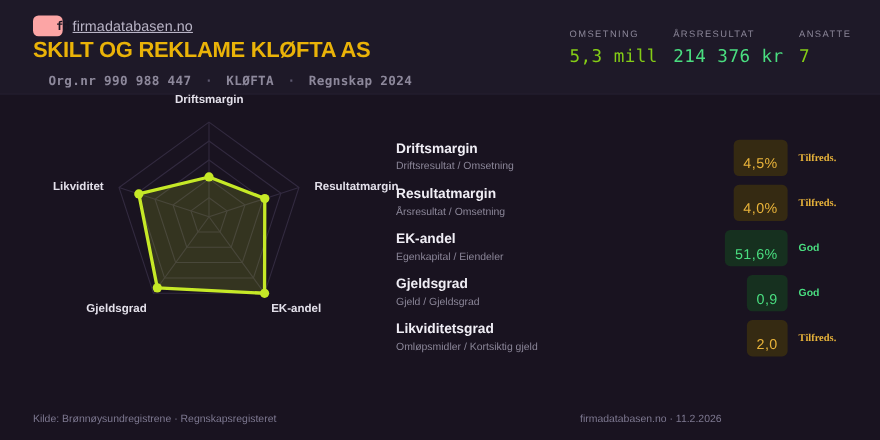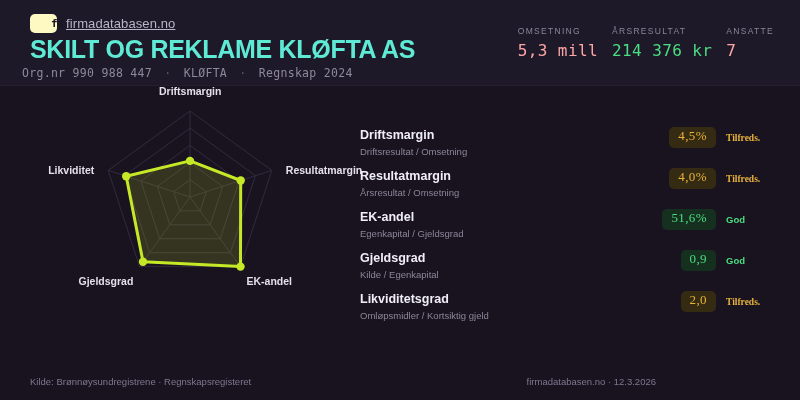--- a/index.html
+++ b/index.html
@@ -20,57 +20,58 @@
     position: absolute; left: 0; top: 0; width: 800px; height: 86px;
     background: #1e1928;
     border-bottom: 1px solid #241e2f;
   }
   #brand {
     position: absolute; left: 30px; top: 14px;
     display: flex; align-items: center; gap: 9px;
   }
   #logo-mark {
     width: 19px; height: 19px; border-radius: 5px;
-    background: #fef9c3;
+    background: #fca5a5;
     color: #1b1622;
     font-family: "DejaVu Sans Mono", monospace;
     font-size: 11px; font-weight: bold;
     display: flex; align-items: center; justify-content: center;
     letter-spacing: -0.5px;
     padding-left: 27px;
   }
   #brand-name {
     font-size: 13px; color: #b9b4c6; letter-spacing: 0.1px; text-decoration: underline;
   }
   #company-name {
     position: absolute; left: 30px; top: 35px;
-    font-size: 25px; font-weight: bold; letter-spacing: -0.3px;
-    color: #5eead4;
+    font-size: 20px; font-weight: bold; letter-spacing: -0.3px;
+    color: #eab308;
     white-space: nowrap;
   }
   #company-meta {
-    position: absolute; left: 22px; top: 66px;
+    position: absolute; left: 44px; top: 66px;
     font-family: "DejaVu Sans Mono", monospace;
     font-size: 11.5px; color: #8d889b; letter-spacing: 0.3px;
     white-space: nowrap;
+    font-weight: bold;
   }
   #company-meta .sep { color: #5e5970; padding: 0 5px; }
 
   #kpis {
     position: absolute; right: 26px; top: 26px;
     display: flex; gap: 14px; align-items: flex-start;
   }
   .kpi { text-align: left; }
   .kpi-label {
     font-size: 8.5px; letter-spacing: 1.3px; color: #8b8698;
     text-transform: uppercase; margin-bottom: 5px;
   }
   .kpi-value {
     font-family: "DejaVu Sans Mono", monospace;
-    font-size: 16px; color: #fca5a5; letter-spacing: 0.4px; white-space: nowrap;
+    font-size: 16px; color: #84cc16; letter-spacing: 0.4px; white-space: nowrap;
   }
   .kpi-value.pos { color: #4ade80; }
 
   
   #radar-wrap {
     position: absolute; left: 0; top: 86px; width: 350px; height: 270px;
   }
   #radar-svg { display: block; }
   .axis-label {
     position: absolute;
@@ -91,22 +92,22 @@
     font-size: 12.5px; font-weight: bold; color: #f0eef5; line-height: 15px;
   }
   .metric-formula {
     font-size: 9.5px; color: #8b8698; margin-top: 3px; line-height: 12px;
   }
   .metric-right {
     display: flex; align-items: center; gap: 10px;
     padding-top: 1px; white-space: nowrap;
   }
   .metric-badge {
-    font-family: Liberation Serif, serif;
-    font-size: 13px; padding: 1px 9px 4px; border-radius: 5px;
+    font-family: Liberation Sans, sans-serif;
+    font-size: 13px; padding: 14px 9px 4px; border-radius: 5px;
     letter-spacing: 0.4px;
   }
   .metric-badge.amber { background: #352a12; color: #e8b33a; }
   .metric-badge.green { background: #16301f; color: #4ade80; }
   .metric-rating { font-size: 9.5px; font-weight: bold; width: 54px; }
   .metric-rating.amber { color: #e8b33a; font-family: Liberation Serif, serif; }
   .metric-rating.green { color: #4ade80; }
 
   
   #footer {
@@ -213,32 +214,32 @@
       </div>
       <div class="metric-right">
         <span class="metric-badge amber">4,0%</span>
         <span class="metric-rating amber">Tilfreds.</span>
       </div>
     </div>
 
     <div class="metric-row">
       <div class="metric-text">
         <div class="metric-name">EK-andel</div>
-        <div class="metric-formula">Egenkapital / Gjeldsgrad</div>
+        <div class="metric-formula">Egenkapital / Eiendeler</div>
       </div>
       <div class="metric-right">
         <span class="metric-badge green">51,6%</span>
         <span class="metric-rating green">God</span>
       </div>
     </div>
 
     <div class="metric-row">
       <div class="metric-text">
         <div class="metric-name">Gjeldsgrad</div>
-        <div class="metric-formula">Kilde / Egenkapital</div>
+        <div class="metric-formula">Gjeld / Gjeldsgrad</div>
       </div>
       <div class="metric-right">
         <span class="metric-badge green">0,9</span>
         <span class="metric-rating green">God</span>
       </div>
     </div>
 
     <div class="metric-row">
       <div class="metric-text">
         <div class="metric-name">Likviditetsgrad</div>
@@ -247,16 +248,16 @@
       <div class="metric-right">
         <span class="metric-badge amber">2,0</span>
         <span class="metric-rating amber">Tilfreds.</span>
       </div>
     </div>
 
   </div>
 
   <div id="footer">
     <div id="footer-left">Kilde: Brønnøysundregistrene · Regnskapsregisteret</div>
-    <div id="footer-right">firmadatabasen.no · 12.3.2026</div>
+    <div id="footer-right">firmadatabasen.no · 11.2.2026</div>
   </div>
 
 </div>
 
 </body></html>

